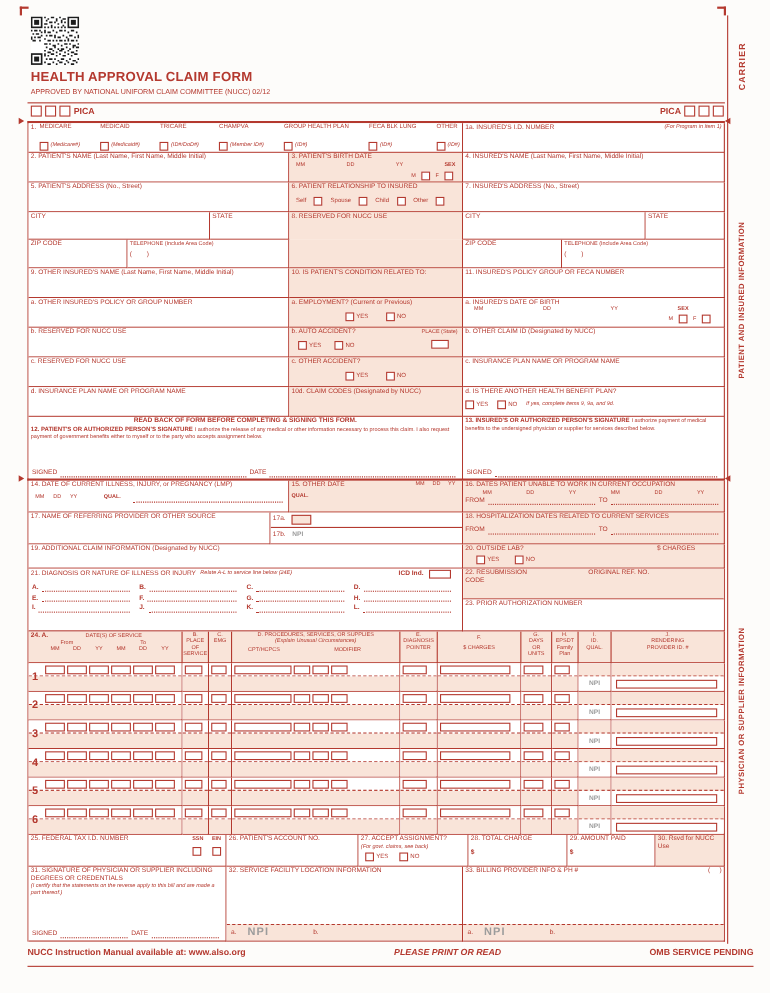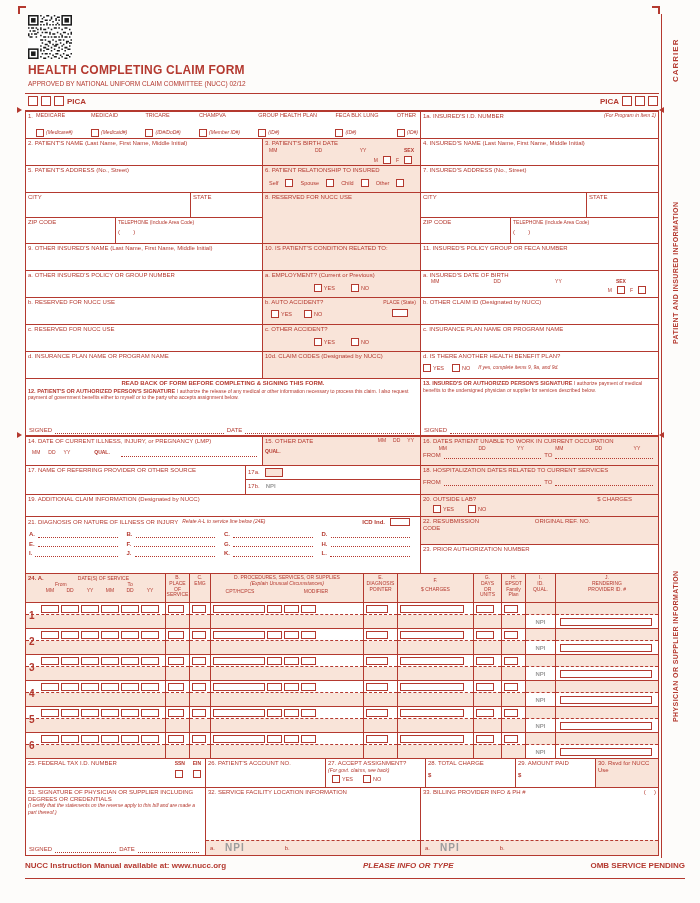--- a/index.html
+++ b/index.html
@@ -83,21 +83,21 @@
         <rect x="1" y="23" width="5" height="5"></rect>
       </g>
     <g fill="#1c1c1c">
       <rect x="2" y="2" width="3" height="3"></rect>
         <rect x="24" y="2" width="3" height="3"></rect>
         <rect x="2" y="24" width="3" height="3"></rect>
       <path d="M8 0h1v1H8zM10 1h1v1h-1zM12 0h2v1h-2zM15 1h1v2h-1zM17 0h1v1h-1zM19 1h2v1h-2zM9 2h1v1H9zM11 3h2v1h-2zM14 3h1v1h-1zM18 2h1v2h-1zM20 3h1v1h-1zM8 4h2v1H8zM12 5h1v1h-1zM16 4h1v1h-1zM19 5h1v1h-1zM8 6h1v1H8zM10 6h1v1h-1zM12 6h1v1h-1zM14 6h1v1h-1zM16 6h1v1h-1zM18 6h1v1h-1zM20 6h1v1h-1zM0 8h1v1H0zM2 8h2v1H2zM5 8h1v1H5zM6 9h1v1H6zM1 10h1v1H1zM3 10h2v1H3zM6 11h1v1H6zM0 12h1v2H0zM2 12h1v1H2zM4 12h2v1H4zM1 14h2v1H1zM5 14h1v1H5zM8 8h1v2H8zM10 9h2v1h-2zM13 8h1v1h-1zM15 9h1v1h-1zM17 8h2v1h-2zM20 8h1v1h-1zM22 9h1v1h-1zM24 8h2v1h-2zM27 9h1v1h-1zM9 11h1v1H9zM11 11h2v1h-2zM14 11h1v2h-1zM16 12h2v1h-2zM19 11h1v1h-1zM21 12h1v1h-1zM23 11h2v1h-2zM26 12h1v1h-1zM28 11h1v2h-1zM8 13h1v1H8zM10 14h2v1h-2zM13 14h1v1h-1zM15 14h1v1h-1zM17 14h2v1h-2zM20 14h1v1h-1zM22 13h1v2h-1zM24 14h2v1h-2zM27 14h1v1h-1zM8 16h2v1H8zM11 16h1v1h-1zM13 17h2v1h-2zM16 16h1v1h-1zM18 17h1v1h-1zM20 16h2v1h-2zM23 16h1v1h-1zM25 17h2v1h-2zM28 16h1v1h-1zM9 18h1v1H9zM11 19h2v1h-2zM14 18h1v1h-1zM16 19h1v1h-1zM18 19h2v1h-2zM21 18h1v1h-1zM23 19h1v1h-1zM25 18h1v1h-1zM27 18h2v1h-2zM8 20h1v1H8zM10 21h2v1h-2zM13 20h1v1h-1zM15 21h1v1h-1zM17 20h2v1h-2zM20 21h1v1h-1zM22 20h1v1h-1zM24 21h2v1h-2zM27 20h1v1h-1zM8 22h1v2H8zM10 23h1v1h-1zM12 22h2v1h-2zM15 23h1v1h-1zM17 22h1v1h-1zM19 23h2v1h-2zM22 22h1v1h-1zM24 23h1v1h-1zM26 22h2v1h-2zM9 25h1v1H9zM11 25h2v1h-2zM14 25h1v1h-1zM16 26h1v1h-1zM18 25h2v1h-2zM21 26h1v1h-1zM23 25h1v1h-1zM25 26h2v1h-2zM28 25h1v1h-1zM8 27h1v1H8zM10 28h2v1h-2zM13 27h1v1h-1zM15 28h1v1h-1zM17 27h2v1h-2zM20 28h1v1h-1zM22 27h1v1h-1zM24 28h2v1h-2zM27 27h1v1h-1z"></path>
     </g>
   </svg>
 
-  <div class="title">HEALTH COMPLETING CLAIM FORM</div>
+  <div class="title">HEALTH APPROVAL CLAIM FORM</div>
   <div class="approved">APPROVED BY NATIONAL UNIFORM CLAIM COMMITTEE (NUCC) 02/12</div>
   <div class="hr-thin" style="top:93px"></div>
 
   <div class="pica-l">
     <span class="pbox"></span>
     <span class="pbox"></span>
     <span class="pbox"></span>
     <span class="pica-txt">PICA</span>
   </div>
   <div class="pica-r">
@@ -1139,22 +1139,22 @@
         <div class="provbot">
           <span class="fz6">a.</span>
           <span class="npi-big">NPI</span>
           <span class="fz6" style="margin-left:30px">b.</span>
         </div>
       </div>
     </div>
   </div>
 
   <div class="footer">
-    <span class="fz8 b">NUCC Instruction Manual available at: www.nucc.org</span>
-    <span class="fz8 b i" style="margin:0 auto">PLEASE INFO OR TYPE</span>
+    <span class="fz8 b">NUCC Instruction Manual available at: www.also.org</span>
+    <span class="fz8 b i" style="margin:0 auto">PLEASE PRINT OR READ</span>
     <span class="fz8 b">OMB SERVICE PENDING</span>
   </div>
   <div class="hr-bot"></div>
 
   <div class="vline"></div>
   <div class="vlabel fz8" style="top:14px;height:92px;letter-spacing:1px">CARRIER</div>
   <div class="vlabel fz7" style="top:112px;height:321px;letter-spacing:.4px">PATIENT AND INSURED INFORMATION</div>
   <div class="vlabel fz7" style="top:437px;height:419px;letter-spacing:.4px">PHYSICIAN OR SUPPLIER INFORMATION</div>
 
 </div>

